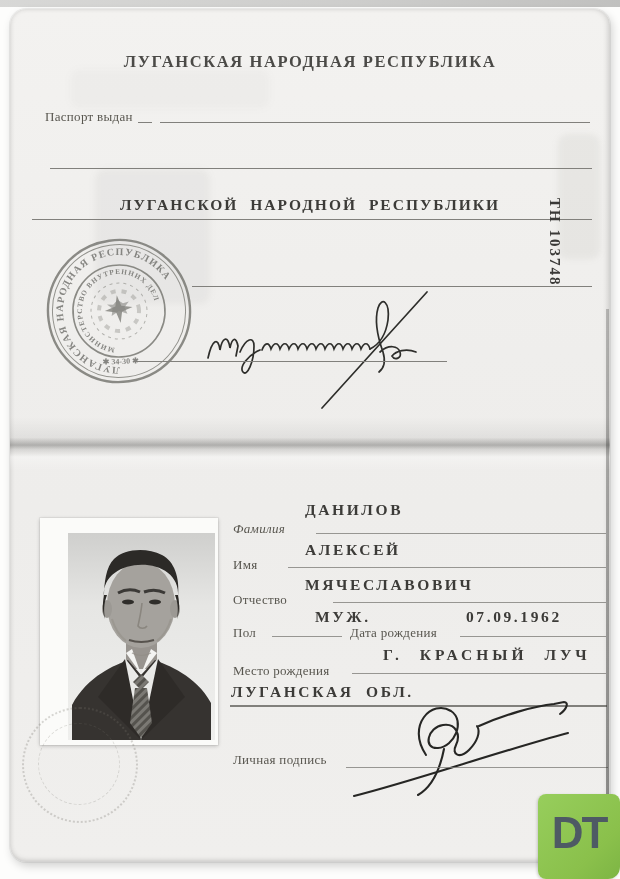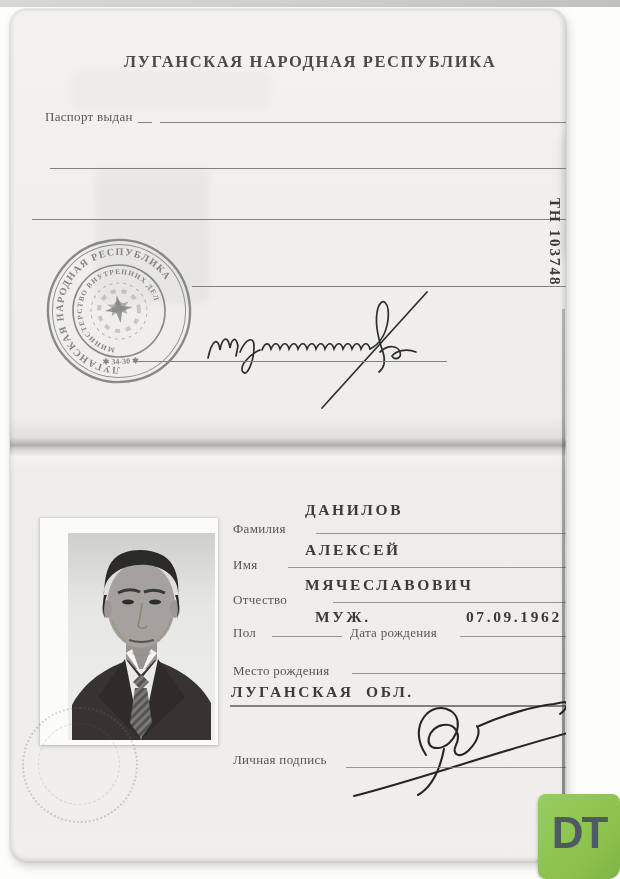--- a/index.html
+++ b/index.html
@@ -1,20 +1,20 @@
 <!DOCTYPE html>
 <html><head>
 <meta charset="utf-8">
 <style>
   html,body{margin:0;padding:0;}
   body{font-family:"Liberation Serif", serif; background:#ffffff;}
   .scan{position:relative;width:620px;height:879px;background:#fdfdfc;overflow:hidden;}
   .topstrip{position:absolute;left:0;top:0;width:620px;height:7px;
     background:linear-gradient(90deg,#b9b9b7,#a7a7a5 55%,#8f8f8d);opacity:.55;}
-  .booklet{position:absolute;left:10px;top:9px;width:556px;height:853px;border-radius:16px;
+  .booklet{position:absolute;left:10px;top:9px;width:600px;height:853px;border-radius:16px;
     background:linear-gradient(180deg,#f3f2f0 0%,#efeeec 40%,#eeedeb 58%,#f0efed 100%);
     box-shadow:0 0 0 1px rgba(0,0,0,.06), 2px 4px 10px rgba(0,0,0,.18),
       inset -3px 0 5px rgba(0,0,0,.10), inset 2px 0 4px rgba(0,0,0,.05),
       inset 0 -3px 5px rgba(0,0,0,.07);
     overflow:hidden;}
   .fold{position:absolute;left:0;top:408px;width:600px;height:54px;
     background:linear-gradient(180deg, rgba(0,0,0,0) 0%, rgba(0,0,0,.06) 38%,
       rgba(40,40,38,.32) 52%, rgba(40,40,38,.12) 60%, rgba(255,255,255,.30) 74%, rgba(0,0,0,0) 100%);}
   .smudge{position:absolute;filter:blur(3px);border-radius:10px;}
 
@@ -59,20 +59,21 @@
     <div class="smudge" style="left:60px;top:60px;width:200px;height:40px;background:rgba(110,110,106,.03);"></div>
 
     <div class="title">ЛУГАНСКАЯ НАРОДНАЯ РЕСПУБЛИКА</div>
 
     <div class="lbl" style="left:35px;top:100px;">Паспорт выдан</div>
     <div class="rule" style="left:128px;top:113px;width:14px;"></div>
     <div class="rule" style="left:150px;top:113px;width:430px;"></div>
 
     <div class="rule" style="left:40px;top:159px;width:542px;"></div>
 
+    <div class="val val-c" style="top:187px;word-spacing:6px;letter-spacing:2px;">ЛУГАНСКОЙ НАРОДНОЙ РЕСПУБЛИКИ</div>
     <div class="rule" style="left:22px;top:210px;width:560px;"></div>
 
     <div class="rule" style="left:182px;top:277px;width:400px;"></div>
 
     <svg class="sig" style="left:34px;top:227px;opacity:.82;transform:rotate(-8deg);" width="150" height="150" viewBox="0 0 150 150">
       <defs>
         <path id="seal-outer-path" d="M75,131 a56,56 0 1 1 0.05,0"></path>
         <path id="seal-inner-path" d="M75,112 a37,37 0 1 1 0.05,0"></path>
       </defs>
       <circle cx="75" cy="75" r="71" fill="none" stroke="#75756f" stroke-width="2.4"></circle>
@@ -158,38 +159,39 @@
 
         <path d="M44,86 q4,14 14,22" stroke="#918d86" stroke-width="2" fill="none" opacity=".5"></path>
         <path d="M103,86 q-4,14 -14,22" stroke="#918d86" stroke-width="2" fill="none" opacity=".5"></path>
       </svg>
     </div>
 
     <div class="emboss" style="left:12px;top:698px;width:112px;height:112px;"></div>
     <div class="emboss inner" style="left:28px;top:714px;width:80px;height:80px;"></div>
 
     <div class="val" style="left:295px;top:492px;">ДАНИЛОВ</div>
-    <div class="lbl" style="left:223px;top:512px;">Фамилия</div>
+    <div class="lbl" style="left:223px;top:512px;font-style:italic;">Фамилия</div>
     <div class="rule thin" style="left:306px;top:524px;width:290px;"></div>
 
     <div class="val" style="left:295px;top:532px;">АЛЕКСЕЙ</div>
     <div class="lbl" style="left:223px;top:548px;">Имя</div>
     <div class="rule thin" style="left:278px;top:558px;width:318px;"></div>
 
     <div class="val" style="left:295px;top:567px;">МЯЧЕСЛАВОВИЧ</div>
     <div class="lbl" style="left:223px;top:583px;">Отчество</div>
     <div class="rule thin" style="left:323px;top:593px;width:273px;"></div>
 
     <div class="val" style="left:305px;top:599px;">МУЖ.</div>
     <div class="val" style="left:456px;top:599px;">07.09.1962</div>
     <div class="lbl" style="left:223px;top:616px;">Пол</div>
     <div class="rule thin" style="left:262px;top:627px;width:70px;"></div>
     <div class="lbl" style="left:340px;top:616px;">Дата рождения</div>
     <div class="rule thin" style="left:450px;top:627px;width:146px;"></div>
 
+    <div class="val" style="left:373px;top:637px;word-spacing:9px;letter-spacing:4px;">Г. КРАСНЫЙ ЛУЧ</div>
     <div class="lbl" style="left:223px;top:654px;">Место рождения</div>
     <div class="rule thin" style="left:342px;top:664px;width:254px;"></div>
 
     <div class="val" style="left:221px;top:674px;word-spacing:6px;">ЛУГАНСКАЯ ОБЛ.</div>
     <div class="rule" style="left:220px;top:696px;width:377px;height:2px;"></div>
 
     <svg class="sig" style="left:338px;top:684px;" width="240" height="112" viewBox="0 0 240 112" fill="none">
       <g stroke="#262624" stroke-width="2.1" stroke-linecap="round">
         <path d="M78,62 C58,32 84,6 103,18 C118,28 106,54 90,55 C74,56 80,34 95,32 C108,30 113,42 108,52 C103,62 112,66 121,57 C129,49 133,39 129,33"></path>
         <path d="M96,56 C92,76 84,94 70,102"></path>

